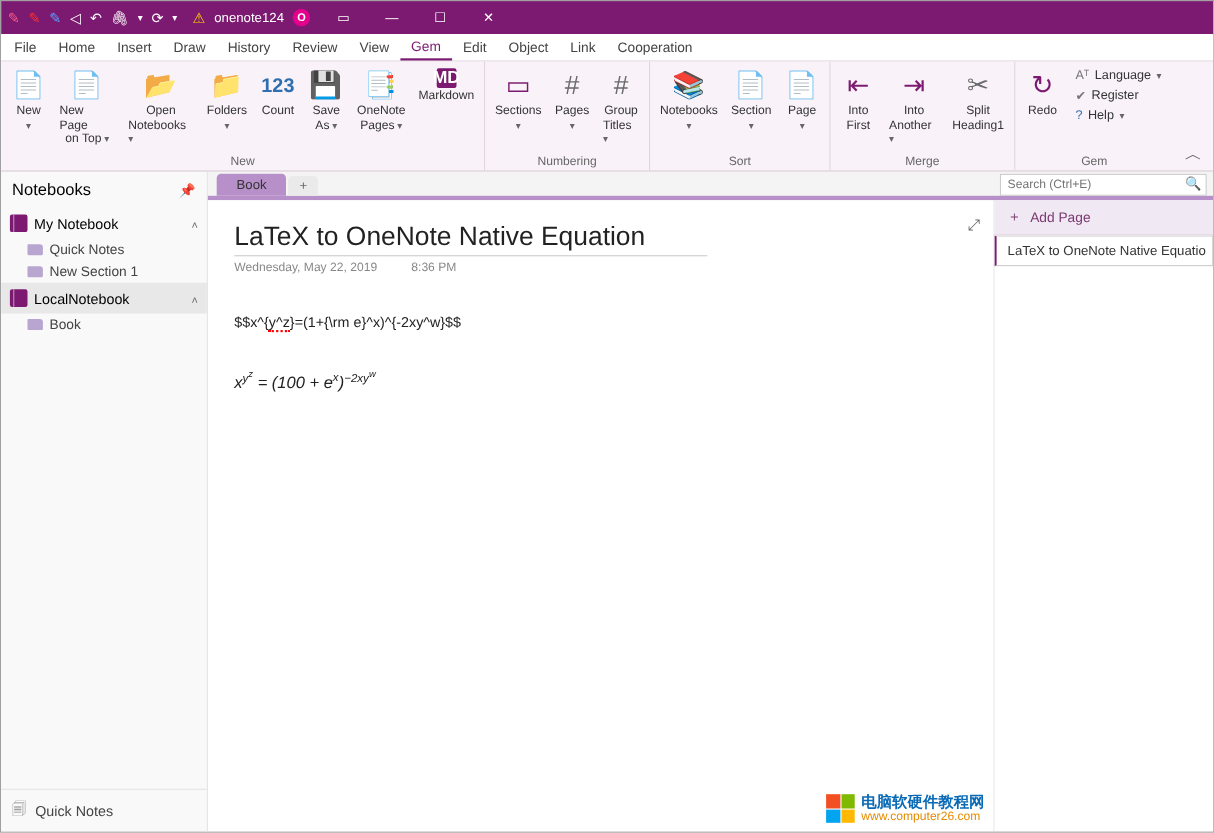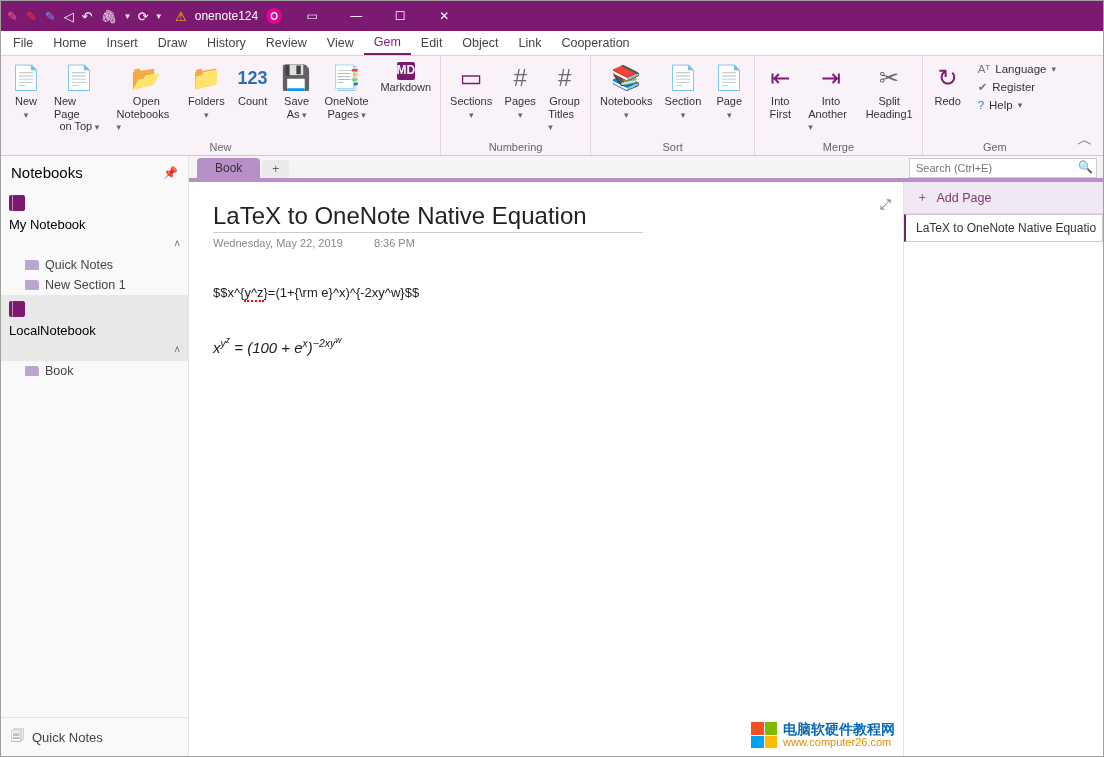--- a/index.html
+++ b/index.html
@@ -36,21 +36,21 @@
 .ribbon-collapse { align-self: flex-end; padding: 4px 10px; color: #666; cursor: pointer; margin-left: auto; }
 
 
 .body { flex: 1; display: flex; overflow: hidden; }
 
 
 .notebooks { width: 188px; border-right: 1px solid #e4e4e4; display: flex; flex-direction: column; background: #f9f9f9; }
 .notebooks .header { display: flex; align-items: center; padding: 8px 10px; font-size: 15px; }
 .notebooks .header span:first-child { flex: 1; font-family: "Segoe UI Light", sans-serif; }
 .notebooks .pin { font-size: 12px; color: #666; cursor: pointer; }
-.nb { display: flex; align-items: flex-start; gap: 6px; padding: 6px 8px; font-size: 13px; cursor: pointer; flex-direction: column; }
+.nb { display: flex; align-items: flex-end; gap: 6px; padding: 6px 8px; font-size: 13px; cursor: pointer; }
 .nb.sel { background: #e8e8e8; }
 .nb .book-ico { width: 16px; height: 16px; background: #7b1a70; border-radius: 2px; position: relative; }
 .nb .book-ico::after { content: ""; position: absolute; left: 3px; top: 0; bottom: 0; width: 1px; background: rgba(255,255,255,.5); }
 .nb .chev { margin-left: auto; font-size: 10px; color: #666; }
 .sec { display: flex; align-items: center; gap: 6px; padding: 3px 8px 3px 24px; font-size: 12.5px; color: #444; cursor: pointer; }
 .sec .tab-ico { width: 14px; height: 10px; background: #b8a5d0; border-radius: 1px 3px 1px 1px; }
 .notebooks .spacer { flex: 1; }
 .quicknotes { display: flex; align-items: center; gap: 8px; padding: 8px 10px; font-size: 13px; color: #444; border-top: 1px solid #e4e4e4; cursor: pointer; }
 
 
@@ -162,21 +162,21 @@
           <div class="ico gray">💾</div>
           <span>Save</span>
           <span class="drop">As</span>
         </div>
       <div class="rbtn">
           <div class="ico gray">📑</div>
           <span>OneNote</span>
           <span class="drop">Pages</span>
         </div>
       <div class="rbtn">
-          <div class="ico" style="background:#7b1a70;color:#fff;font-size:12px;width:18px;height:18px;border-radius:2px;font-style:normal;font-weight:600">MD</div>
+          <div class="ico" style="background:#7b1a70;color:#fff;font-size:16px;width:18px;height:18px;border-radius:2px;font-style:normal;font-weight:600">MD</div>
           <span>Markdown</span>
         </div>
     </div>
     <div class="label">New</div>
   </div>
 
   <div class="group">
     <div class="items">
       <div class="rbtn">
           <div class="ico">▭</div>

